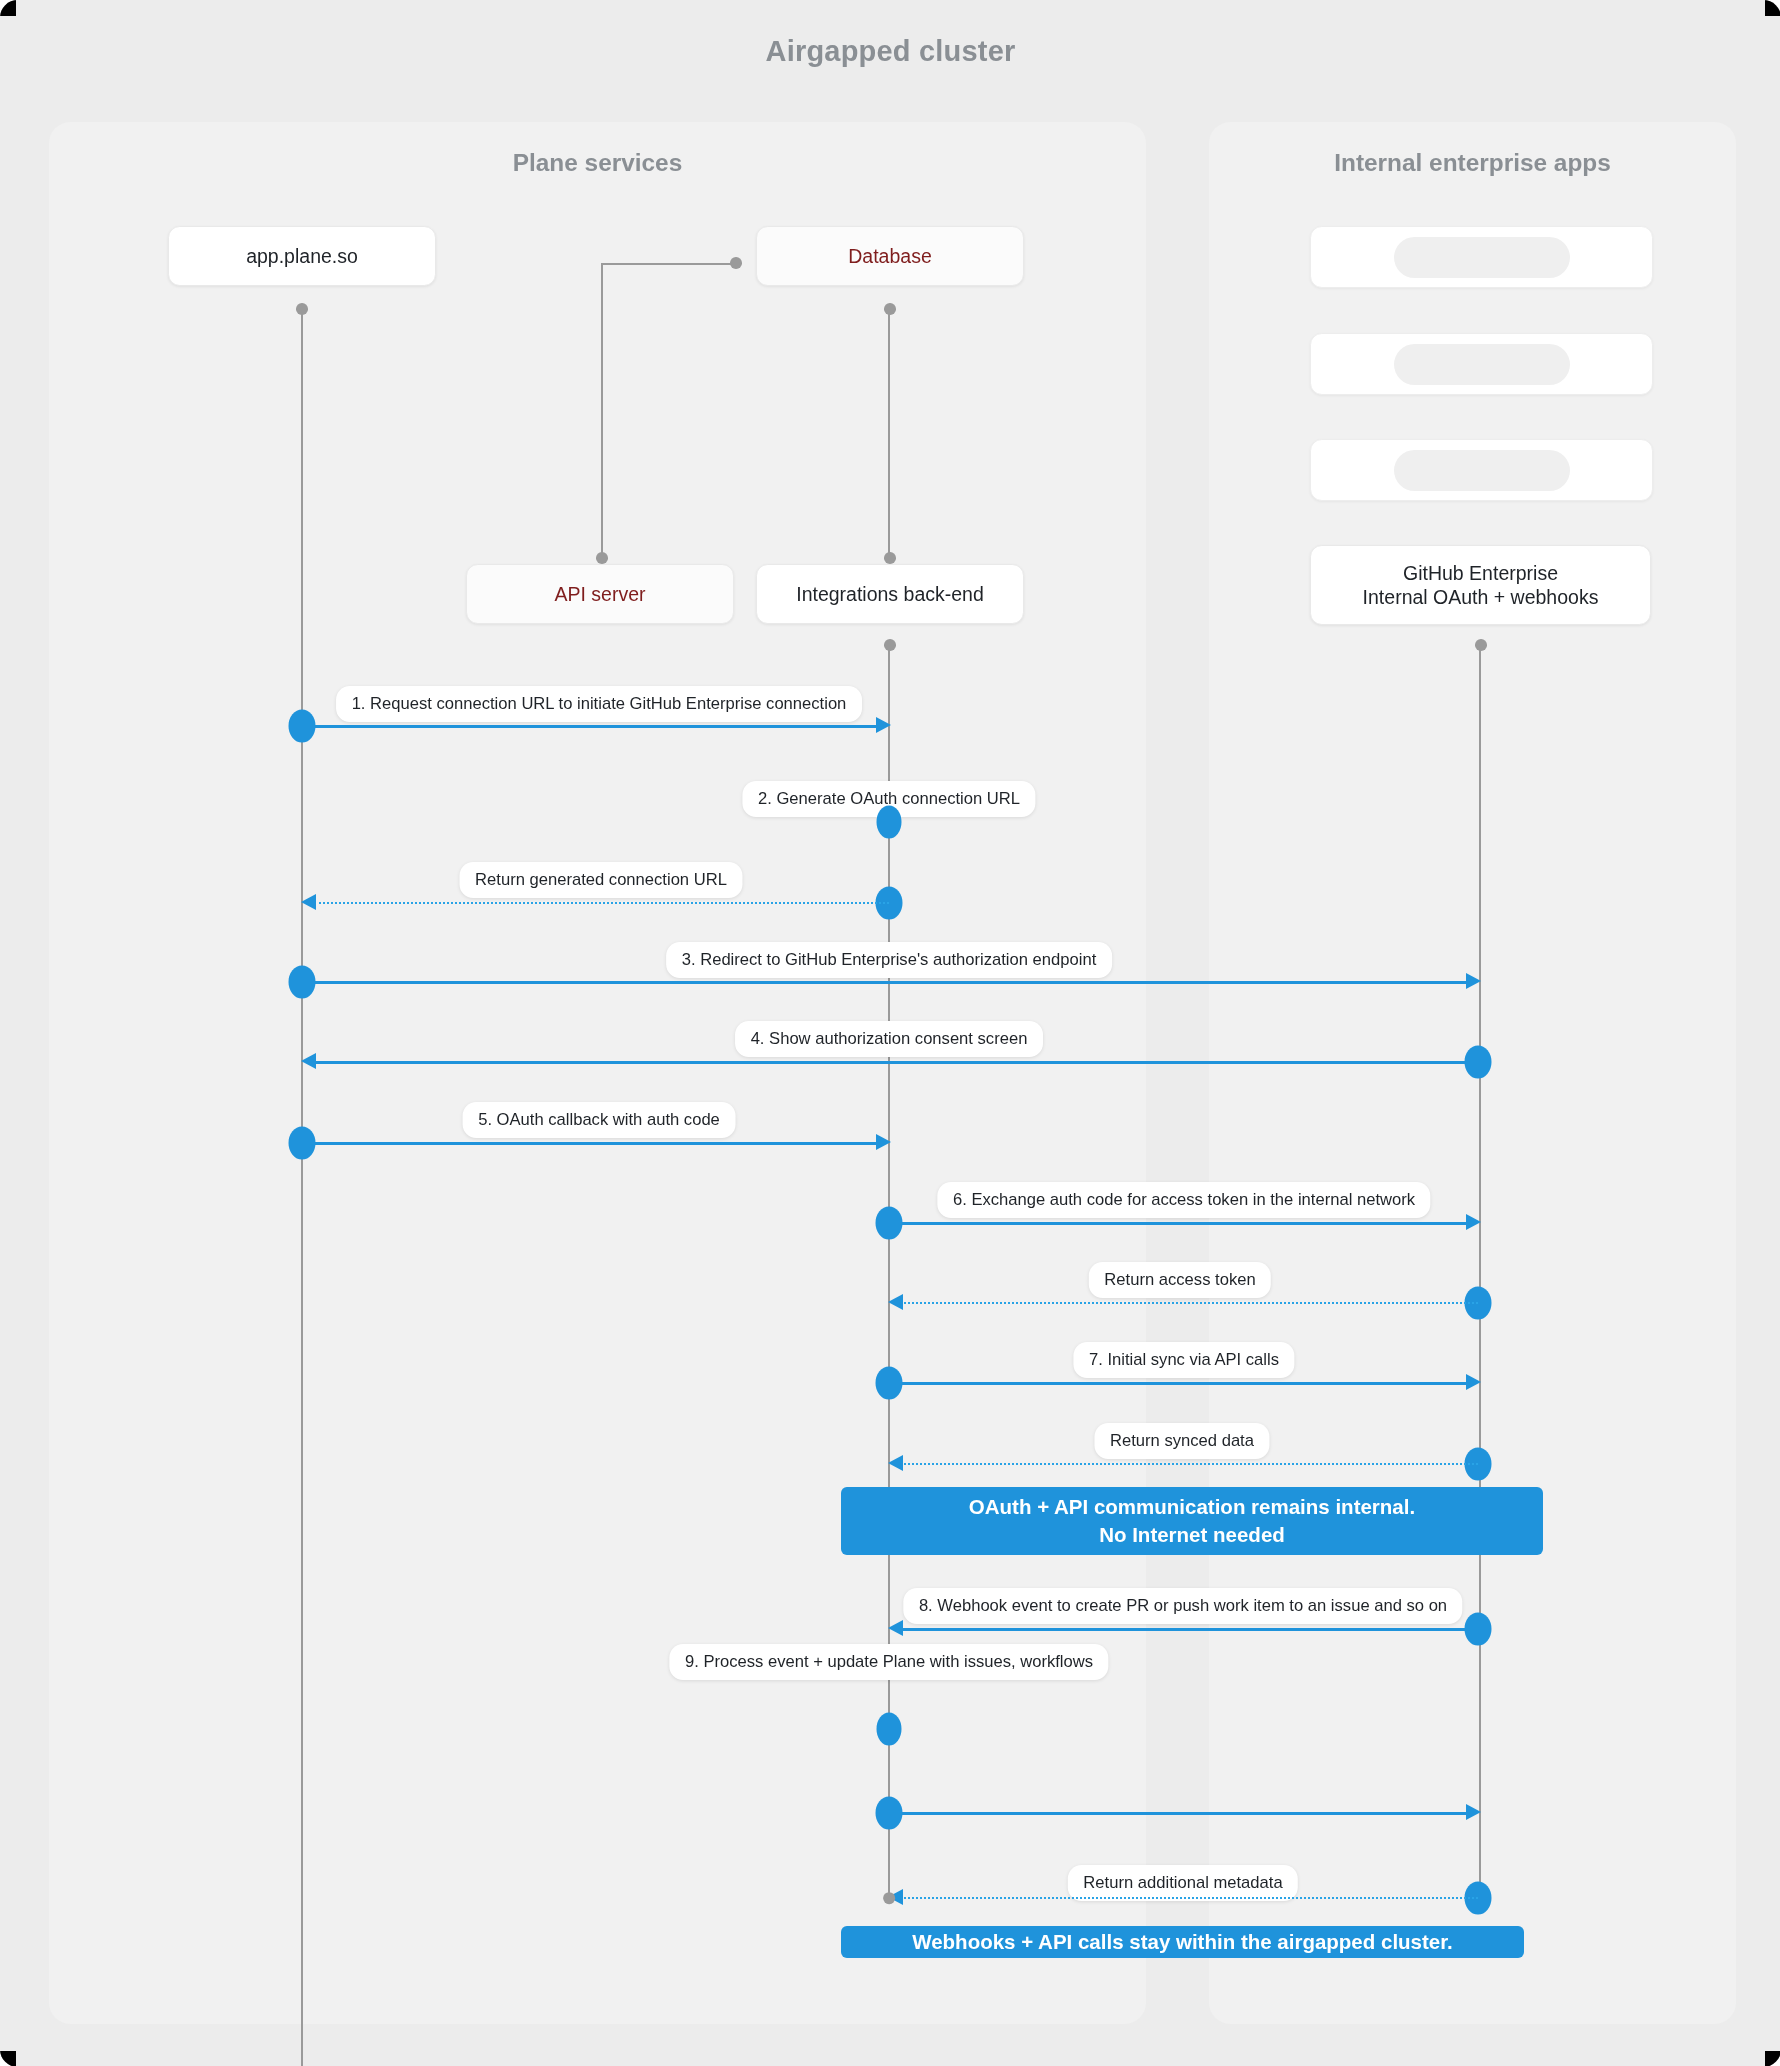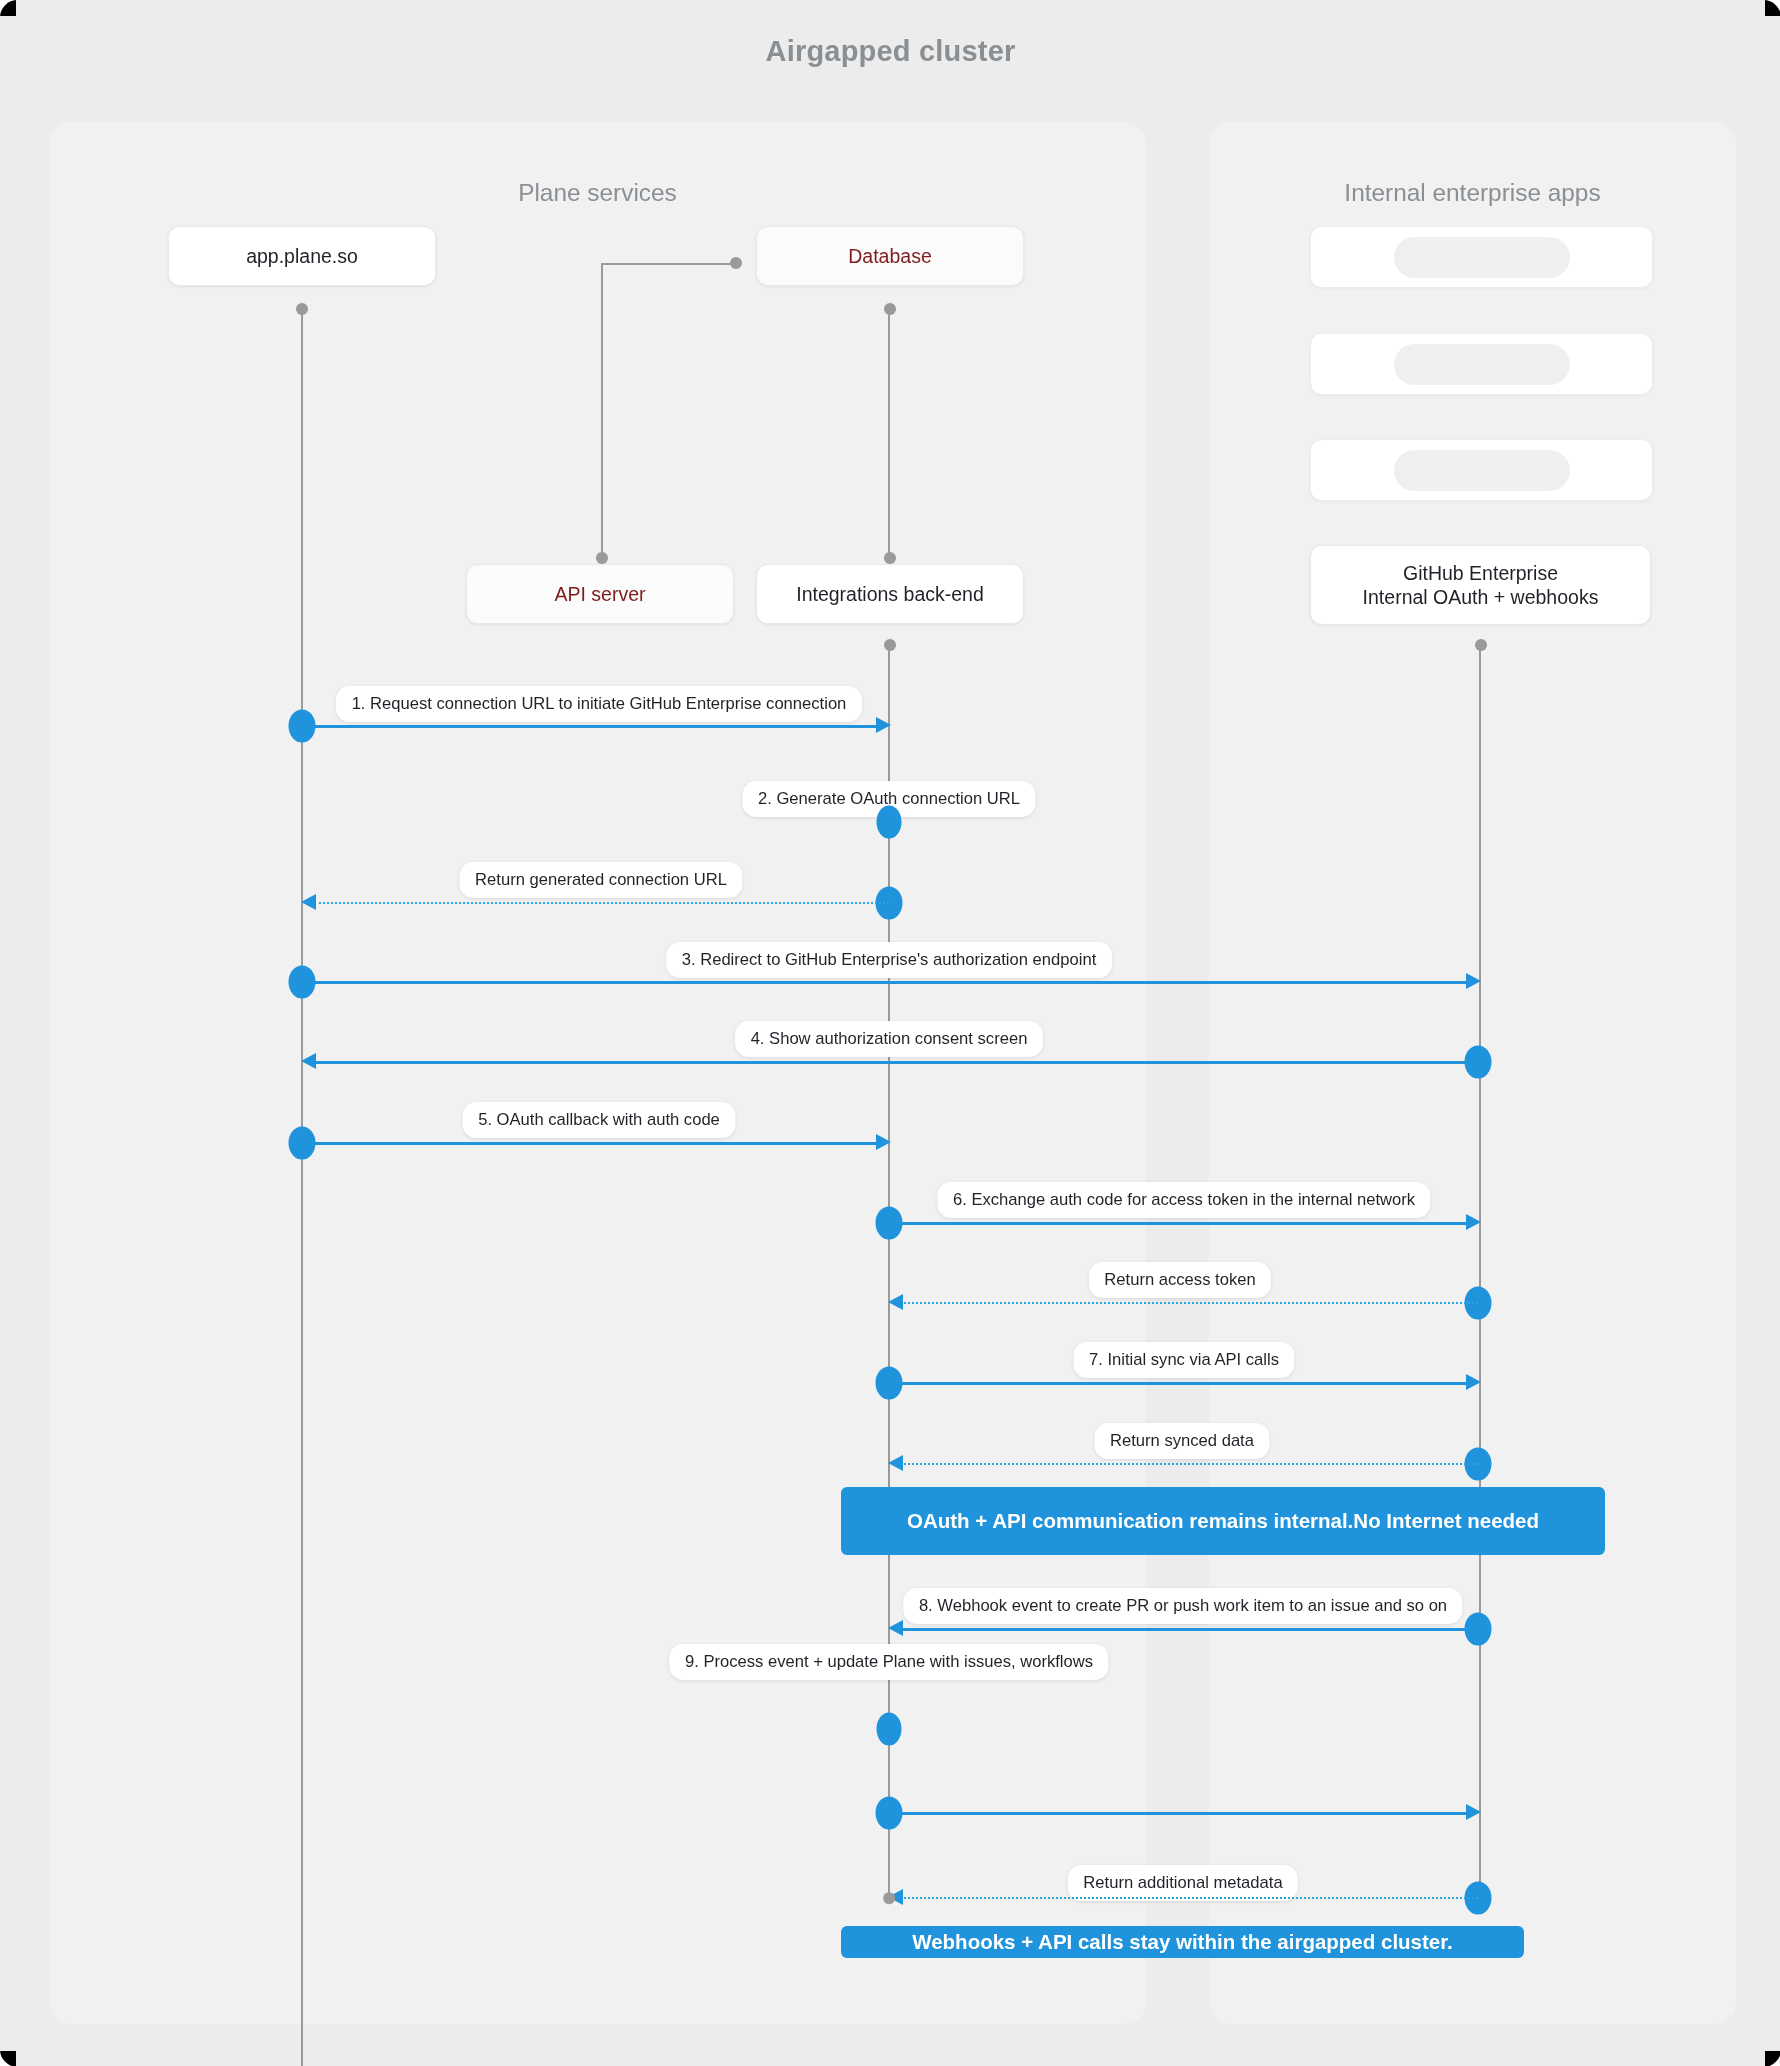--- a/index.html
+++ b/index.html
@@ -35,21 +35,21 @@
   
   .panel{
     position:absolute;
     background:#f1f1f1;
     border-radius:21.5px;
   }
   #panel-plane{left:49px;top:122px;width:1097px;height:1902px;}
   #panel-internal{left:1209px;top:122px;width:527px;height:1902px;}
   .panel-title{
     position:absolute;top:27px;left:0;width:100%;
-    text-align:center;font-size:24.4px;font-weight:400;color:#8a8f94;margin-top:30px;
+    text-align:center;font-size:24.4px;font-weight:700;color:#8a8f94;
   }
 
   
   .node{
     position:absolute;
     background:#ffffff;
     border:1px solid #e9e9e9;
     border-radius:11.7px;
     box-shadow:0 1px 2.9px rgba(0,0,0,.07);
     display:flex;align-items:center;justify-content:center;
@@ -238,21 +238,21 @@
   <div class="label" style="left:1184px;top:1342px;">7. Initial sync via API calls</div>
   <div class="node-dot" style="left:889px;top:1383px;"></div>
   <div class="msg-line" style="left:889px;top:1382px;width:583px;"></div>
   <div class="arrow right" style="left:1466px;top:1374px;"></div>
 
   <div class="label" style="left:1182px;top:1423px;">Return synced data</div>
   <div class="node-dot" style="left:1478px;top:1464px;"></div>
   <div class="msg-line dashed" style="left:901px;top:1463px;width:577px;"></div>
   <div class="arrow left" style="left:888px;top:1455px;"></div>
 
-  <div class="note" style="left:841px;top:1487px;width:764px;height:68px;flex-direction:row;">
+  <div class="note" style="left:841px;top:1487px;width:702px;height:68px;flex-direction:column;">
     <span>OAuth + API communication remains internal.</span>
     <span>No Internet needed</span>
   </div>
 
   <div class="label" style="left:1183px;top:1588px;">8. Webhook event to create PR  or push work item to an issue  and so on</div>
   <div class="node-dot" style="left:1478px;top:1629px;"></div>
   <div class="msg-line" style="left:901px;top:1628px;width:577px;"></div>
   <div class="arrow left" style="left:888px;top:1620px;"></div>
 
   <div class="label" style="left:889px;top:1644px;">9. Process event + update Plane with issues, workflows</div>

